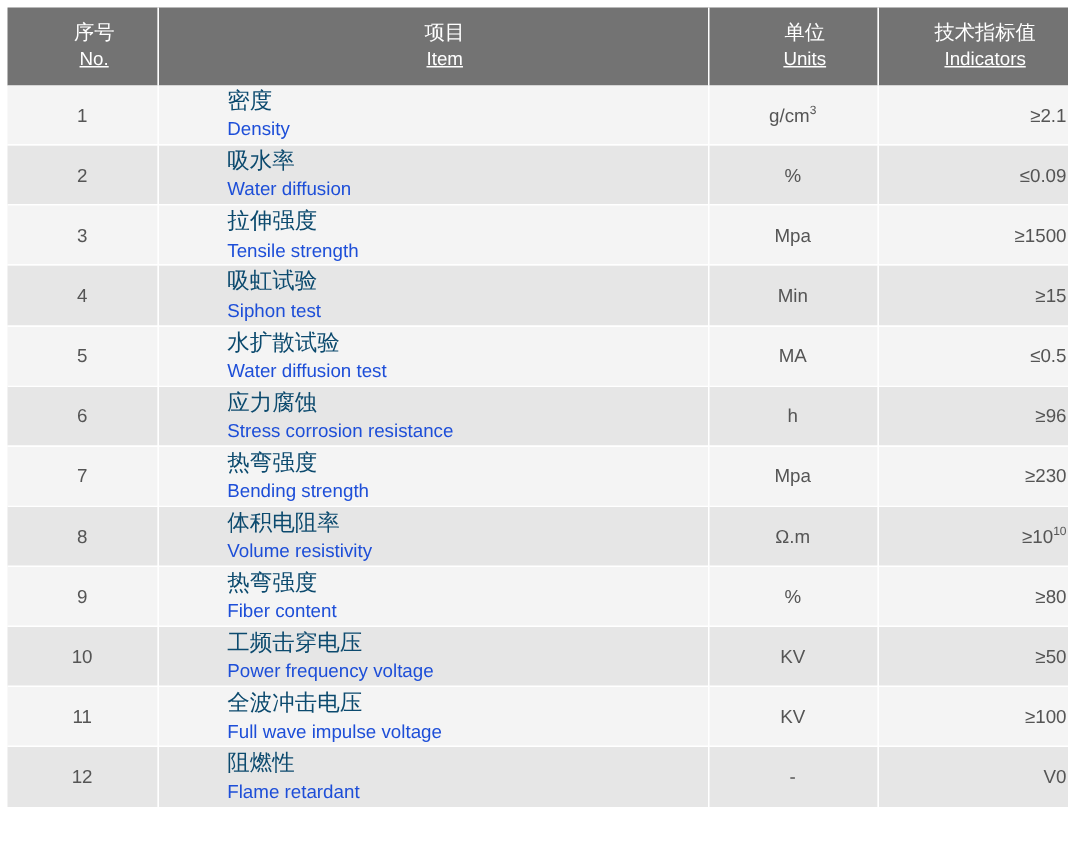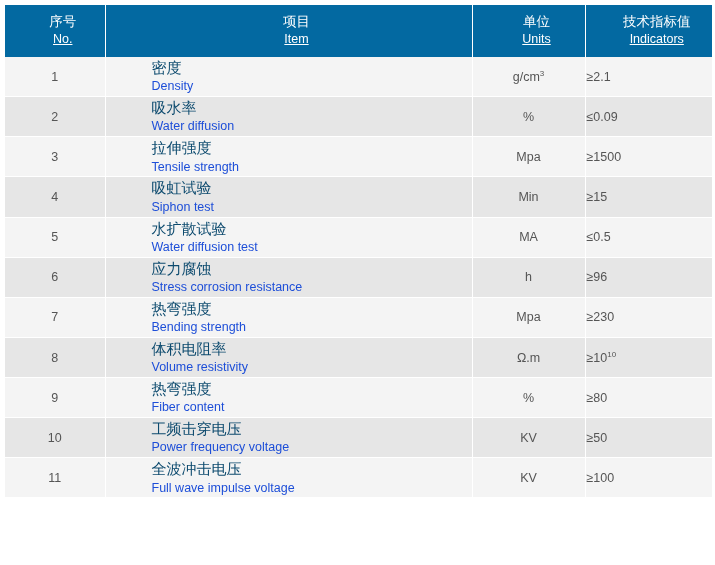--- a/index.html
+++ b/index.html
@@ -18,21 +18,21 @@
     margin: 5px 0 0 5px;
     border-collapse: collapse;
     table-layout: fixed;
   }
   .spec-table col.c-no    { width: 100px; }
   .spec-table col.c-item  { width: 367px; }
   .spec-table col.c-unit  { width: 113px; }
   .spec-table col.c-ind   { width: 127px; }
 
   .spec-table thead th {
-    background: #0369a1;
+    background: #737373;
     color: #ffffff;
     font-weight: normal;
     border-right: 1px solid #ffffff;
     padding: 8px 0 9px 16px;
     line-height: 1.35;
     font-size: 13.5px;
     vertical-align: middle;
   }
   .spec-table thead th:last-child { border-right: none; margin-top: 28px; }
   .th-cn { display: block; font-size: 13.5px; }
@@ -46,21 +46,21 @@
     height: 36px;
     vertical-align: middle;
   }
   .spec-table tbody td:last-child { border-right: none; }
 
   tr.odd  td { background: #f4f4f4; }
   tr.even td { background: #e6e6e6; }
 
   td.no  { text-align: center; color: #555; font-size: 12.5px; }
   td.unit{ text-align: center; color: #777; font-size: 12.5px; }
-  td.ind { text-align: left; color: #555; font-size: 12.5px; }
+  td.ind { text-align: right; color: #555; font-size: 12.5px; }
 
   td.item {
     padding-left: 46px;
     line-height: 1.35;
   }
   .it-cn { display: block; font-size: 15px; color: #0c4a6e; }
   .it-en { display: block; font-size: 12.5px; color: #1d4ed8; }
 
   sup { font-size: 8px; vertical-align: super; line-height: 0; }
 </style>
@@ -187,14 +187,23 @@
       </tr>
       <tr class="odd">
         <td class="no">11</td>
         <td class="item">
           <span class="it-cn">全波冲击电压</span>
           <span class="it-en">Full wave impulse voltage</span>
         </td>
         <td class="unit"><span>KV</span></td>
         <td class="ind"><span>≥100</span></td>
       </tr>
+      <tr class="even">
+        <td class="no">12</td>
+        <td class="item">
+          <span class="it-cn">阻燃性</span>
+          <span class="it-en">Flame retardant</span>
+        </td>
+        <td class="unit"><span>-</span></td>
+        <td class="ind"><span>V0</span></td>
+      </tr>
     </tbody>
 </table>
 
 </body></html>

